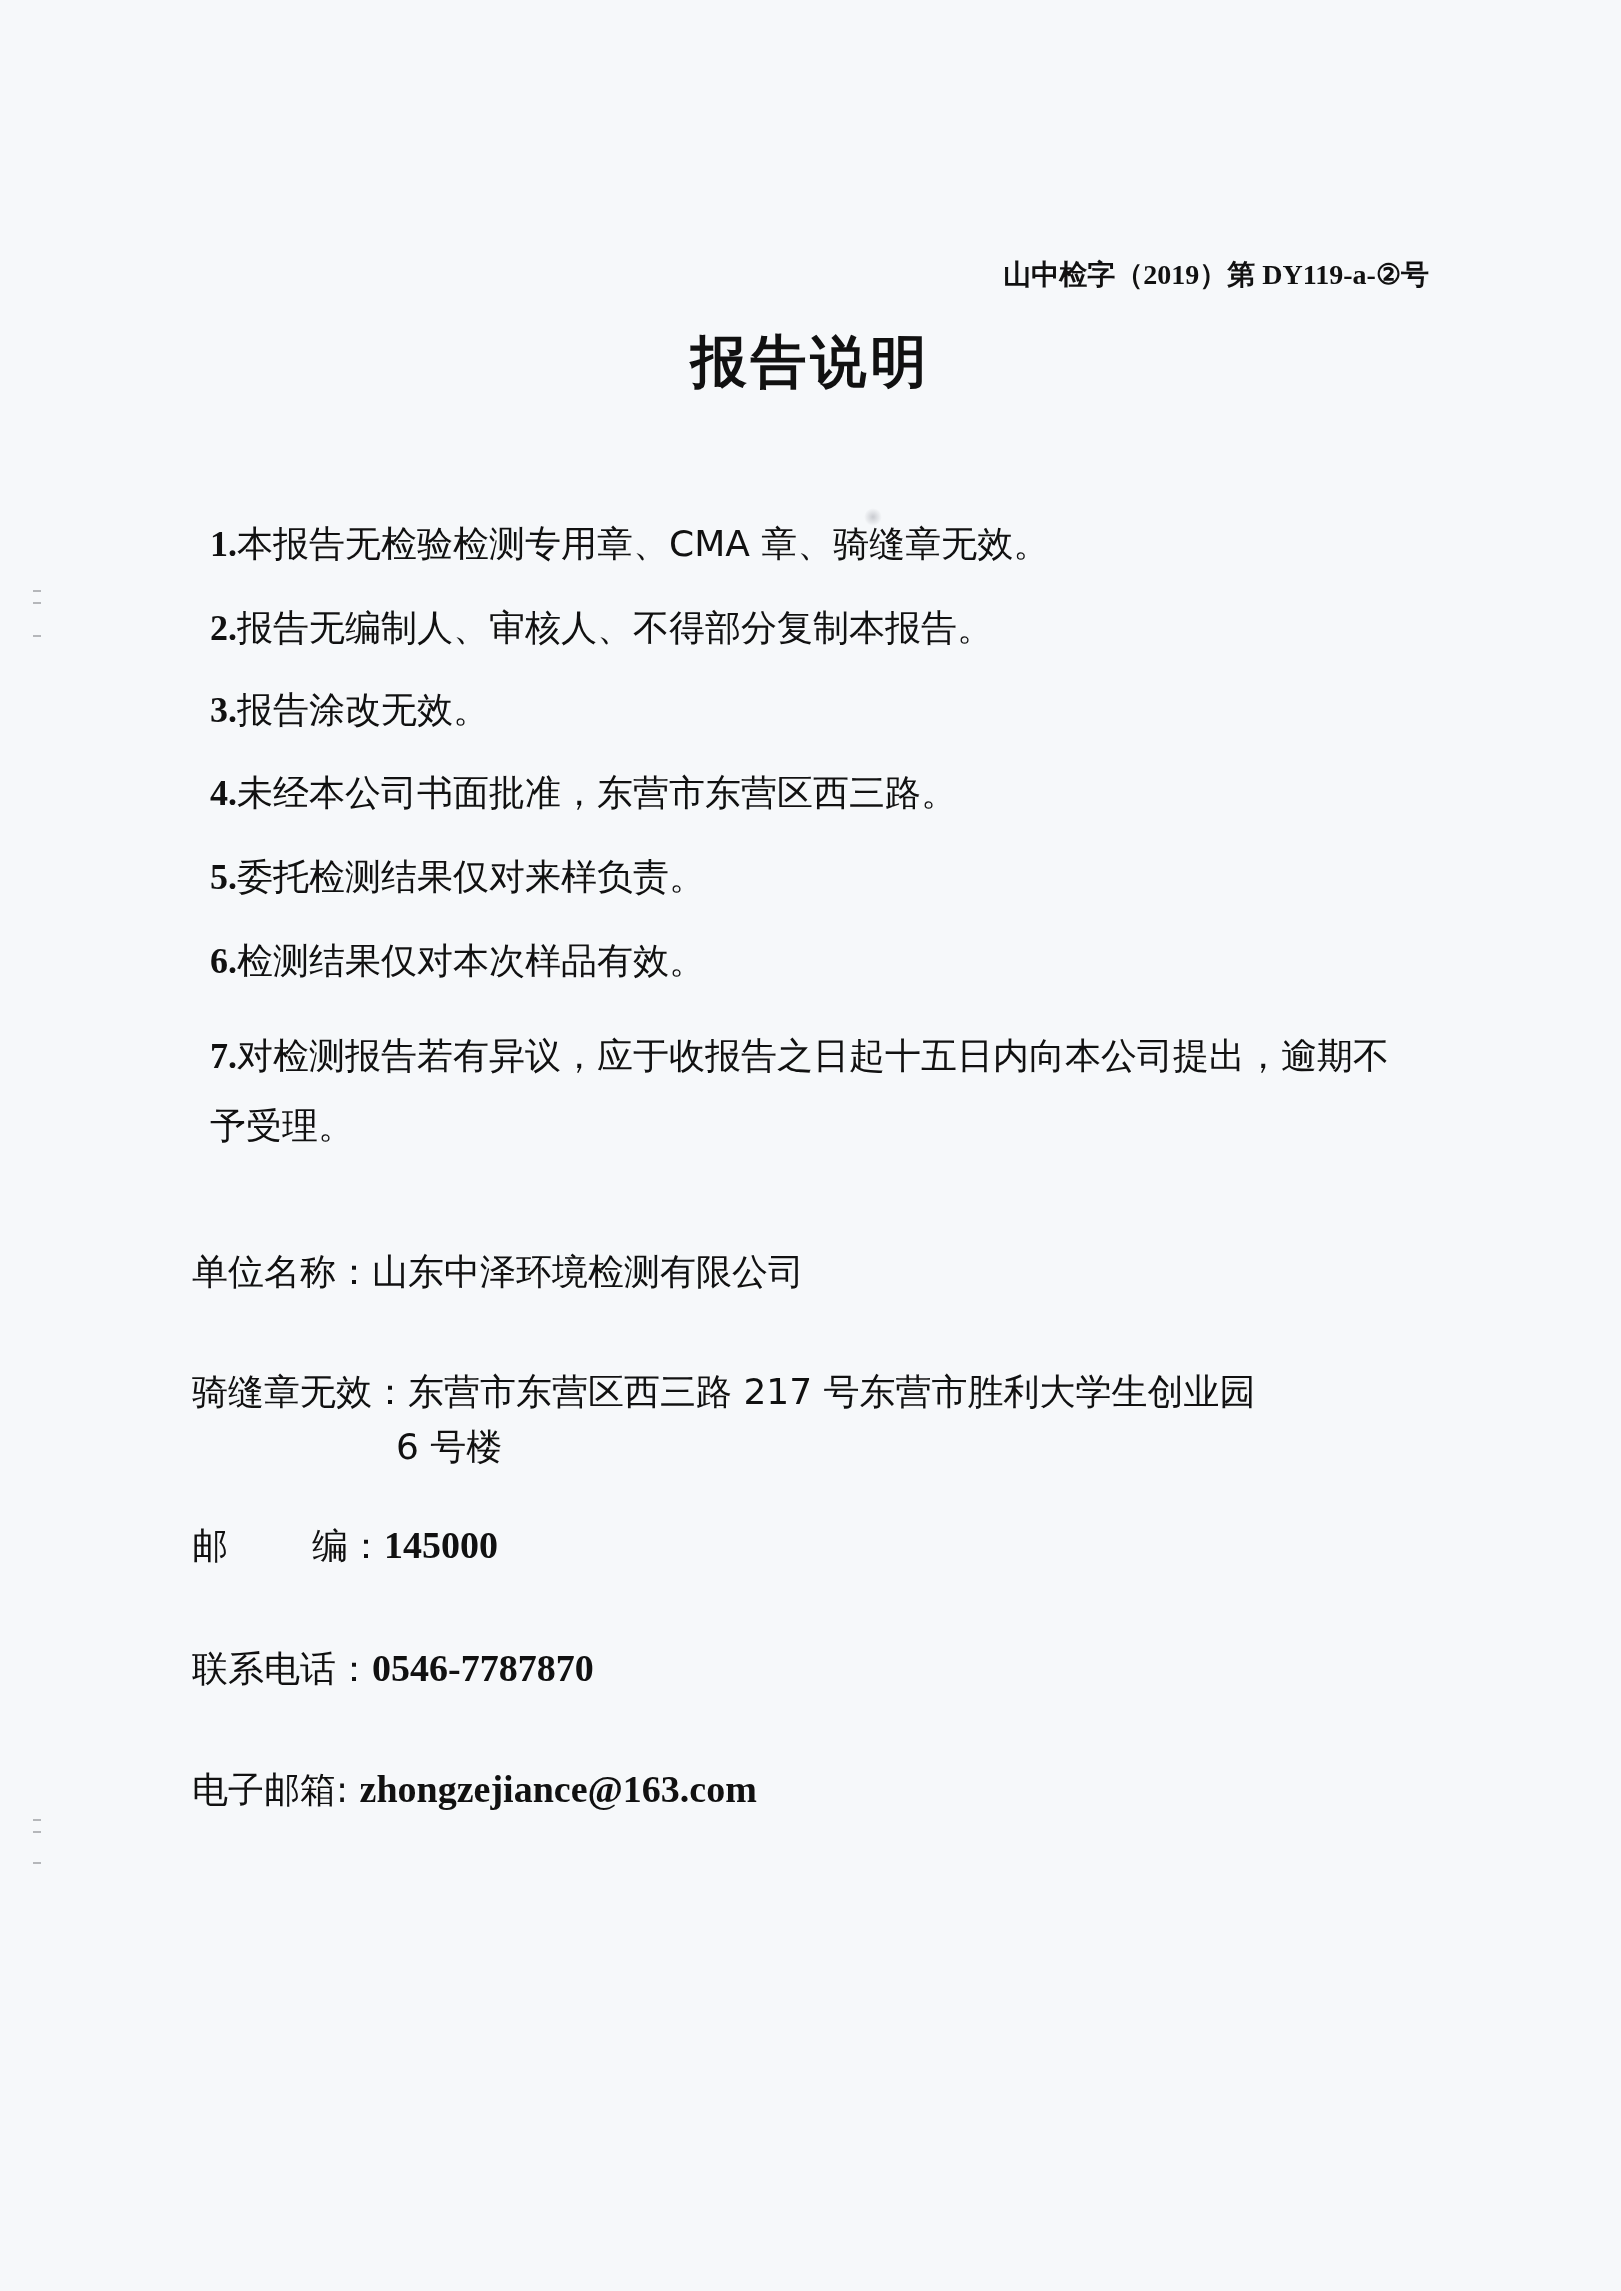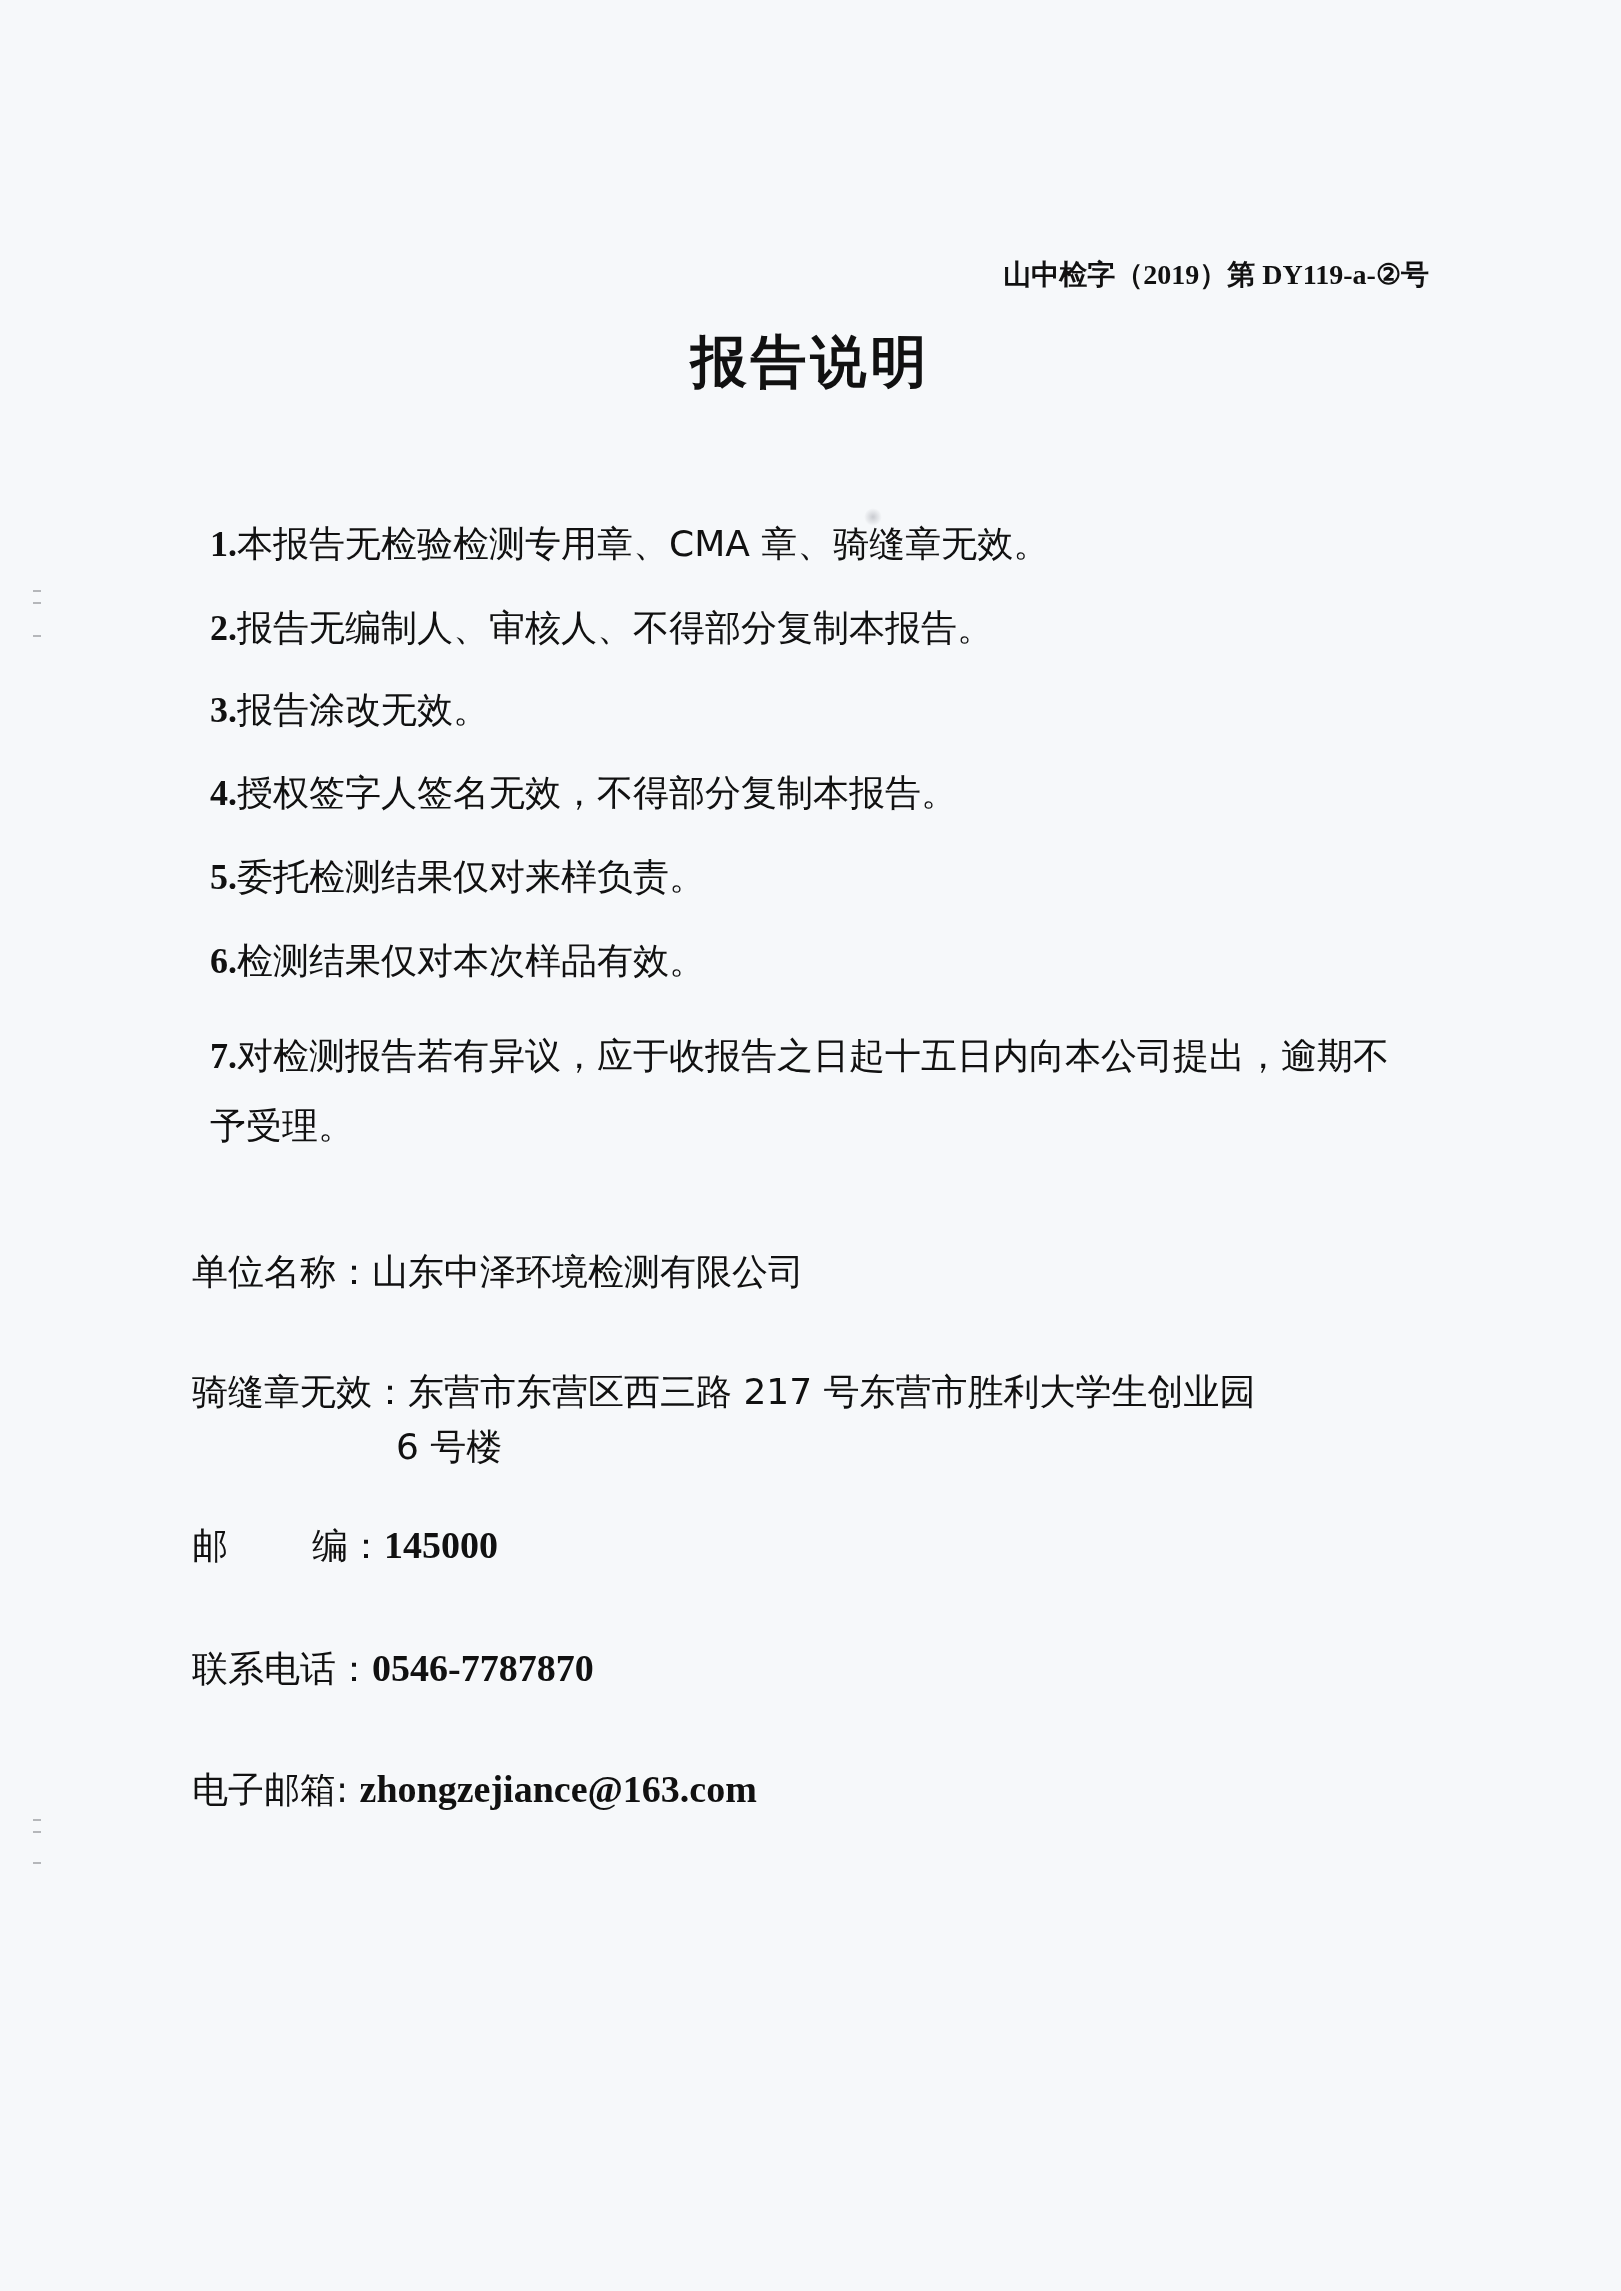--- a/index.html
+++ b/index.html
@@ -62,21 +62,21 @@
   <div class="abs item" style="top:521px">
     <span class="num">1.</span><span>本报告无检验检测专用章、CMA 章、骑缝章无效。</span>
   </div>
   <div class="abs item" style="top:605px">
     <span class="num">2.</span><span>报告无编制人、审核人、不得部分复制本报告。</span>
   </div>
   <div class="abs item" style="top:687px">
     <span class="num">3.</span><span>报告涂改无效。</span>
   </div>
   <div class="abs item" style="top:770px">
-    <span class="num">4.</span><span>授权签字人签名无效，不得部分复制本报告。</span>
+    <span class="num">4.</span><span>未经本公司书面批准，东营市东营区西三路。</span>
   </div>
   <div class="abs item" style="top:854px">
     <span class="num">5.</span><span>委托检测结果仅对来样负责。</span>
   </div>
   <div class="abs item" style="top:938px">
     <span class="num">6.</span><span>检测结果仅对本次样品有效。</span>
   </div>
   <div class="abs item" style="top:1033px">
     <span class="num">7.</span><span>对检测报告若有异议，应于收报告之日起十五日内向本公司提出，逾期不</span>
   </div>

